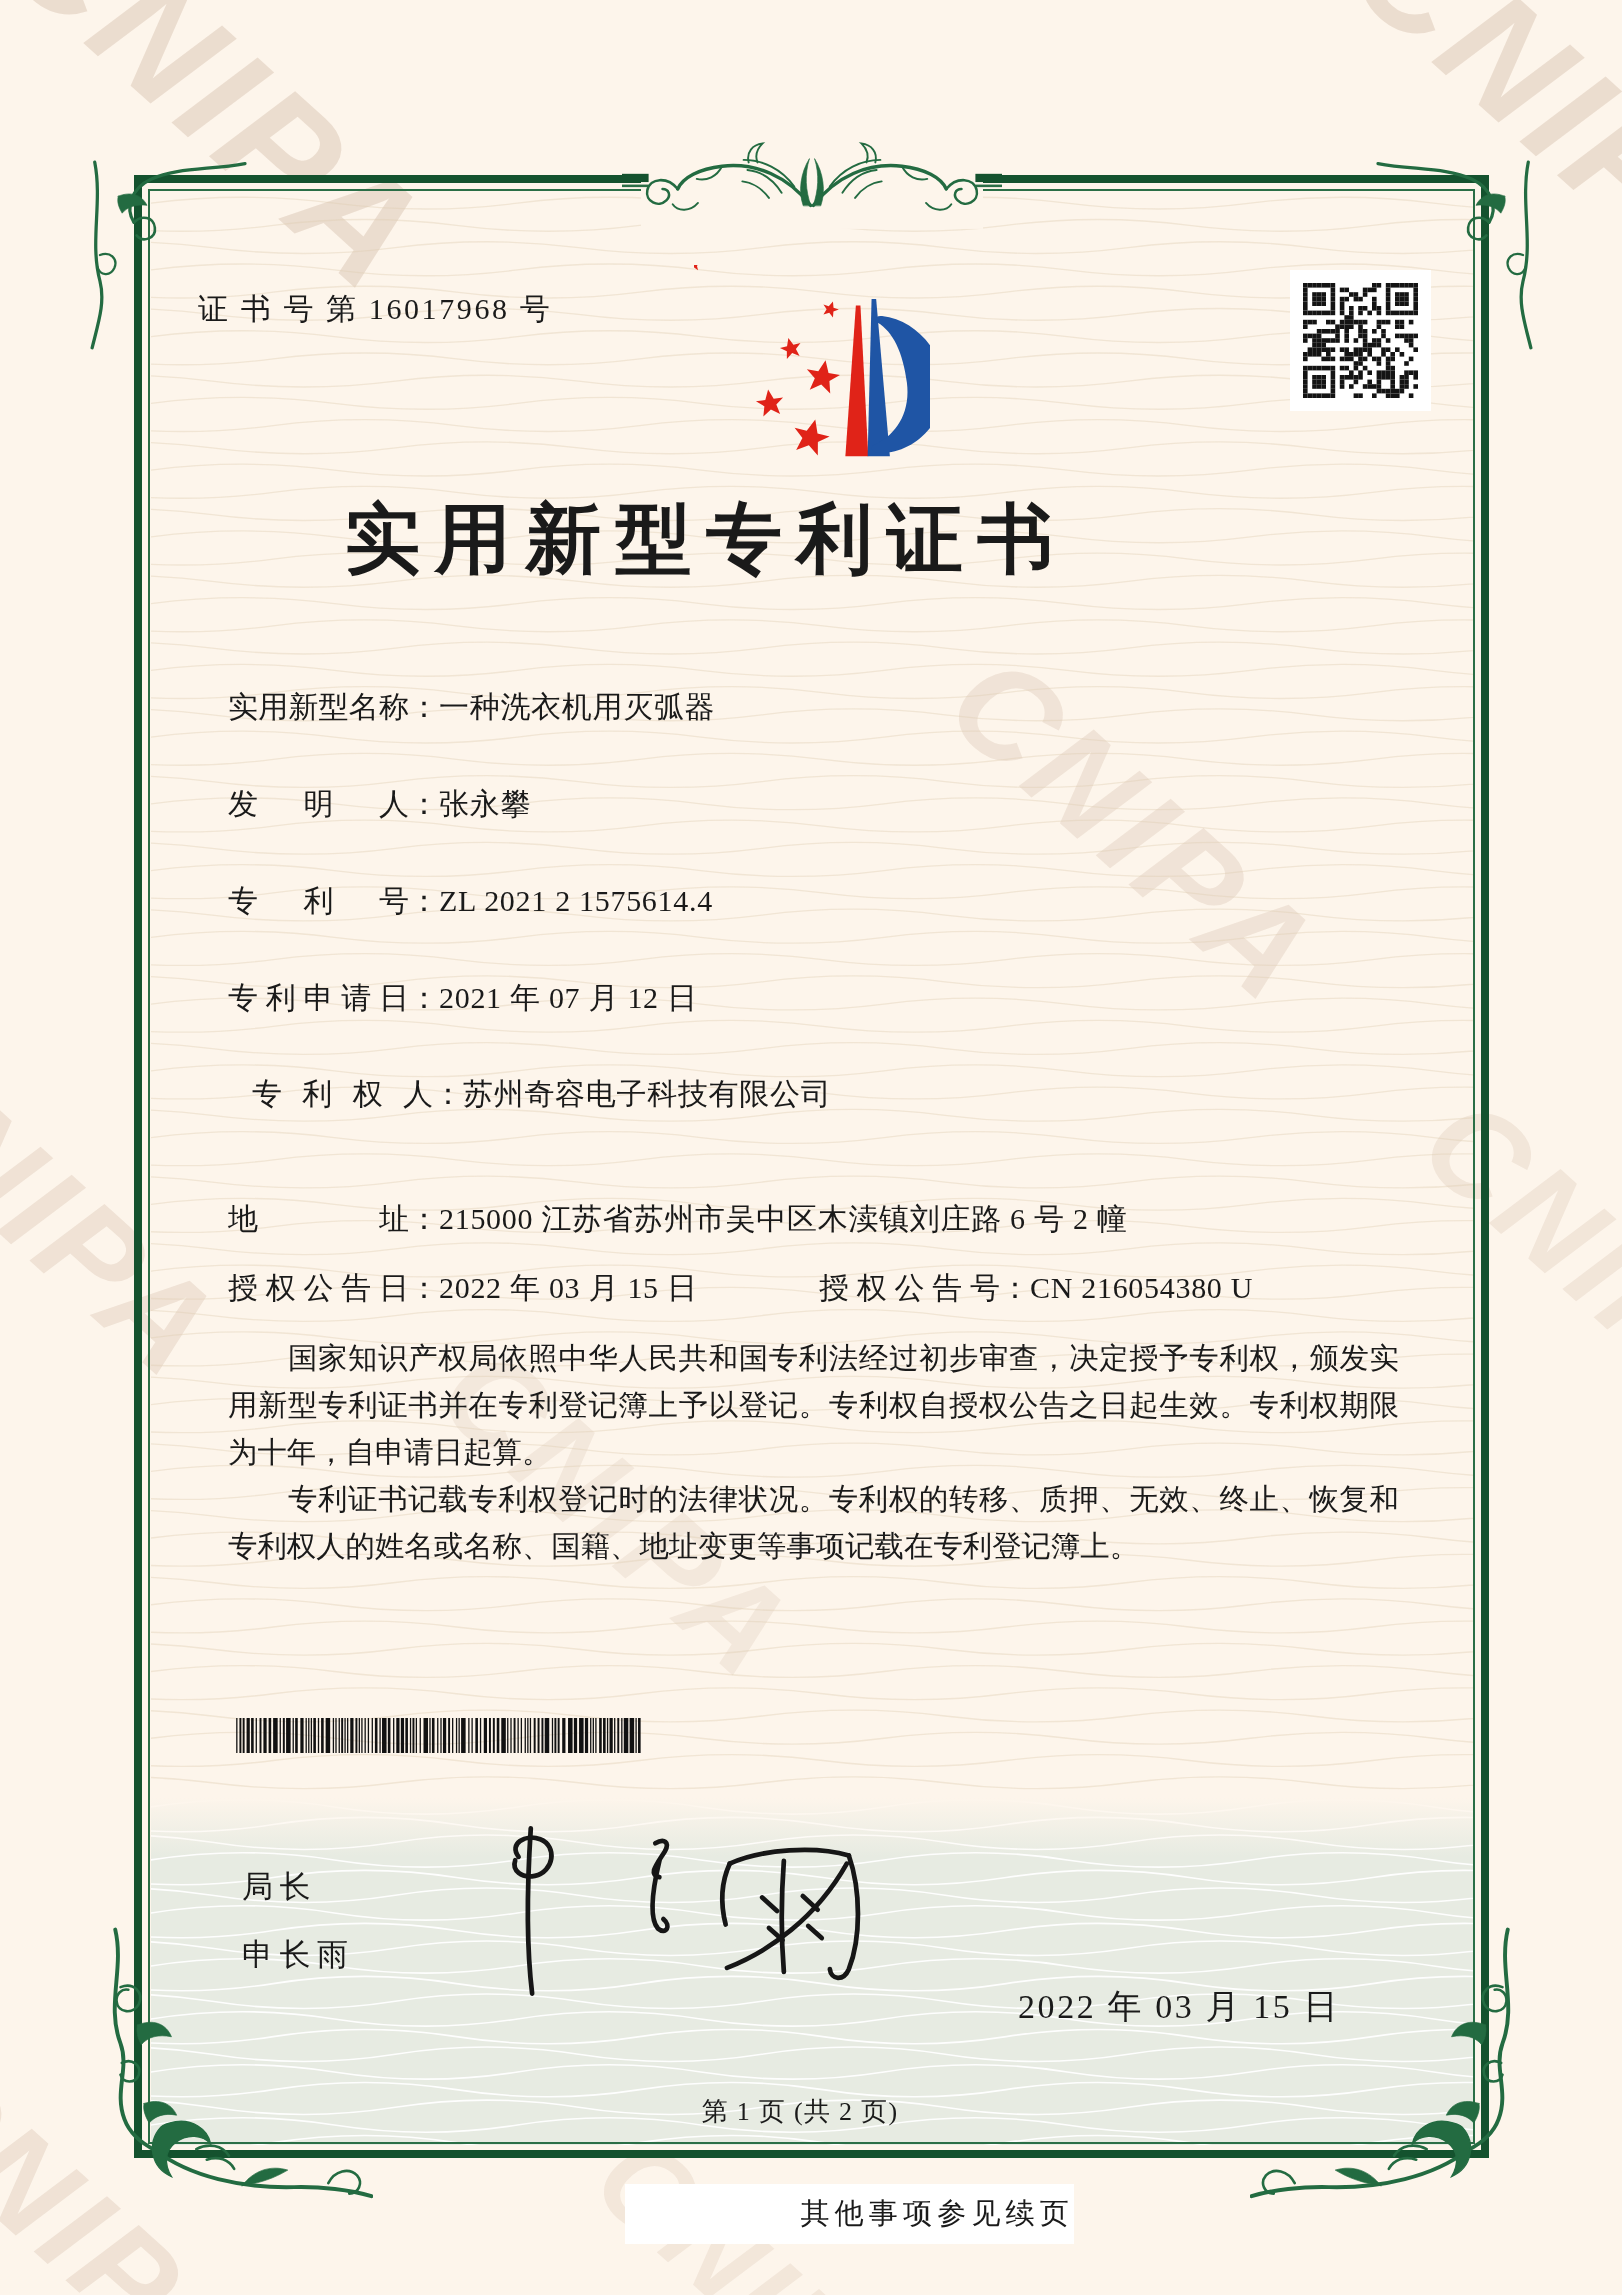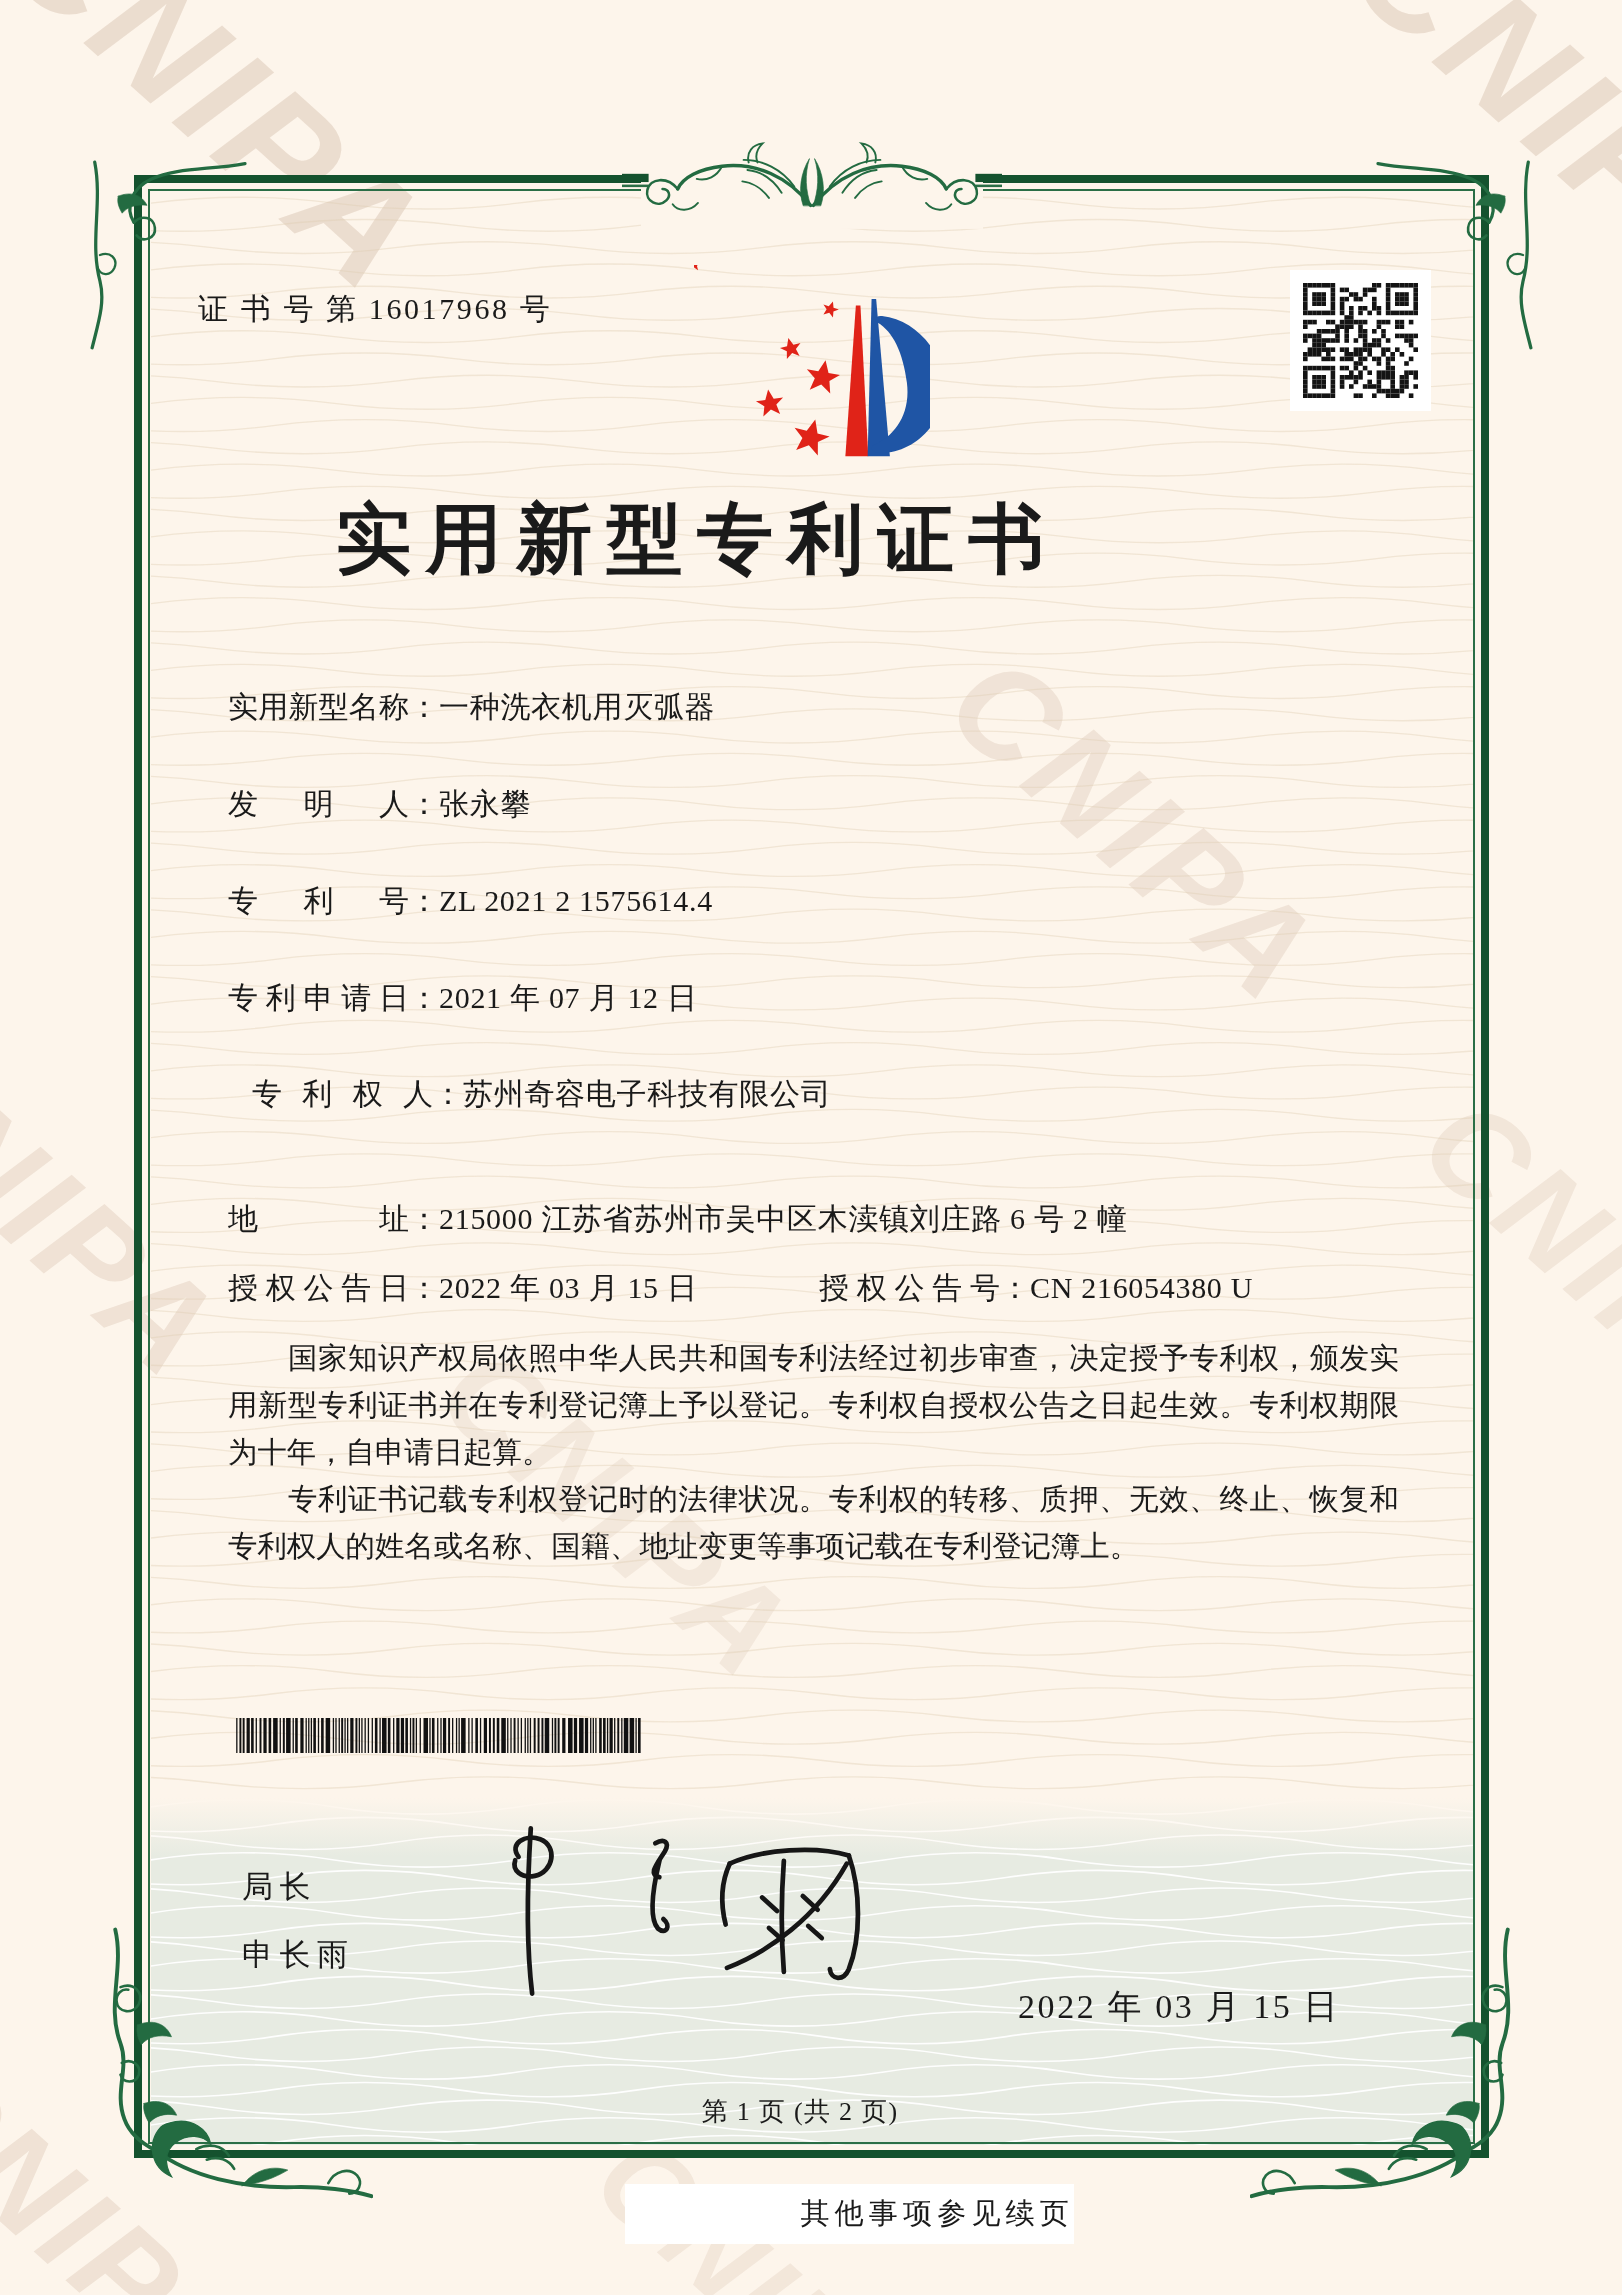--- a/index.html
+++ b/index.html
@@ -33,21 +33,21 @@
     background:#e7ebe2;overflow:hidden;
   }
   .wave-band .fade{
     position:absolute;left:0;top:0;width:100%;height:59px;
     background:linear-gradient(#fdf5eb,rgba(253,245,235,0));
   }
   
   .content{position:absolute;z-index:5;left:0;top:0;width:1623px;height:2295px;}
   .cert-no{position:absolute;left:198px;top:289px;font-size:30px;letter-spacing:2.6px;}
   .title{
-    position:absolute;left:1px;top:489px;width:1392px;text-align:center;
+    position:absolute;left:10px;top:489px;width:1392px;text-align:center;
     font-size:76px;font-weight:700;letter-spacing:14.4px;white-space:nowrap;
   }
   .fields{position:absolute;left:228px;top:687px;font-size:30px;}
   .frow{position:absolute;left:0;white-space:nowrap;line-height:39px;}
   .flabel{
     display:inline-block;width:181px;vertical-align:bottom;
     text-align:justify;text-align-last:justify;
   }
   .fvalue{letter-spacing:0.7px;}
   .fpair2{position:absolute;left:591px;top:0;}

